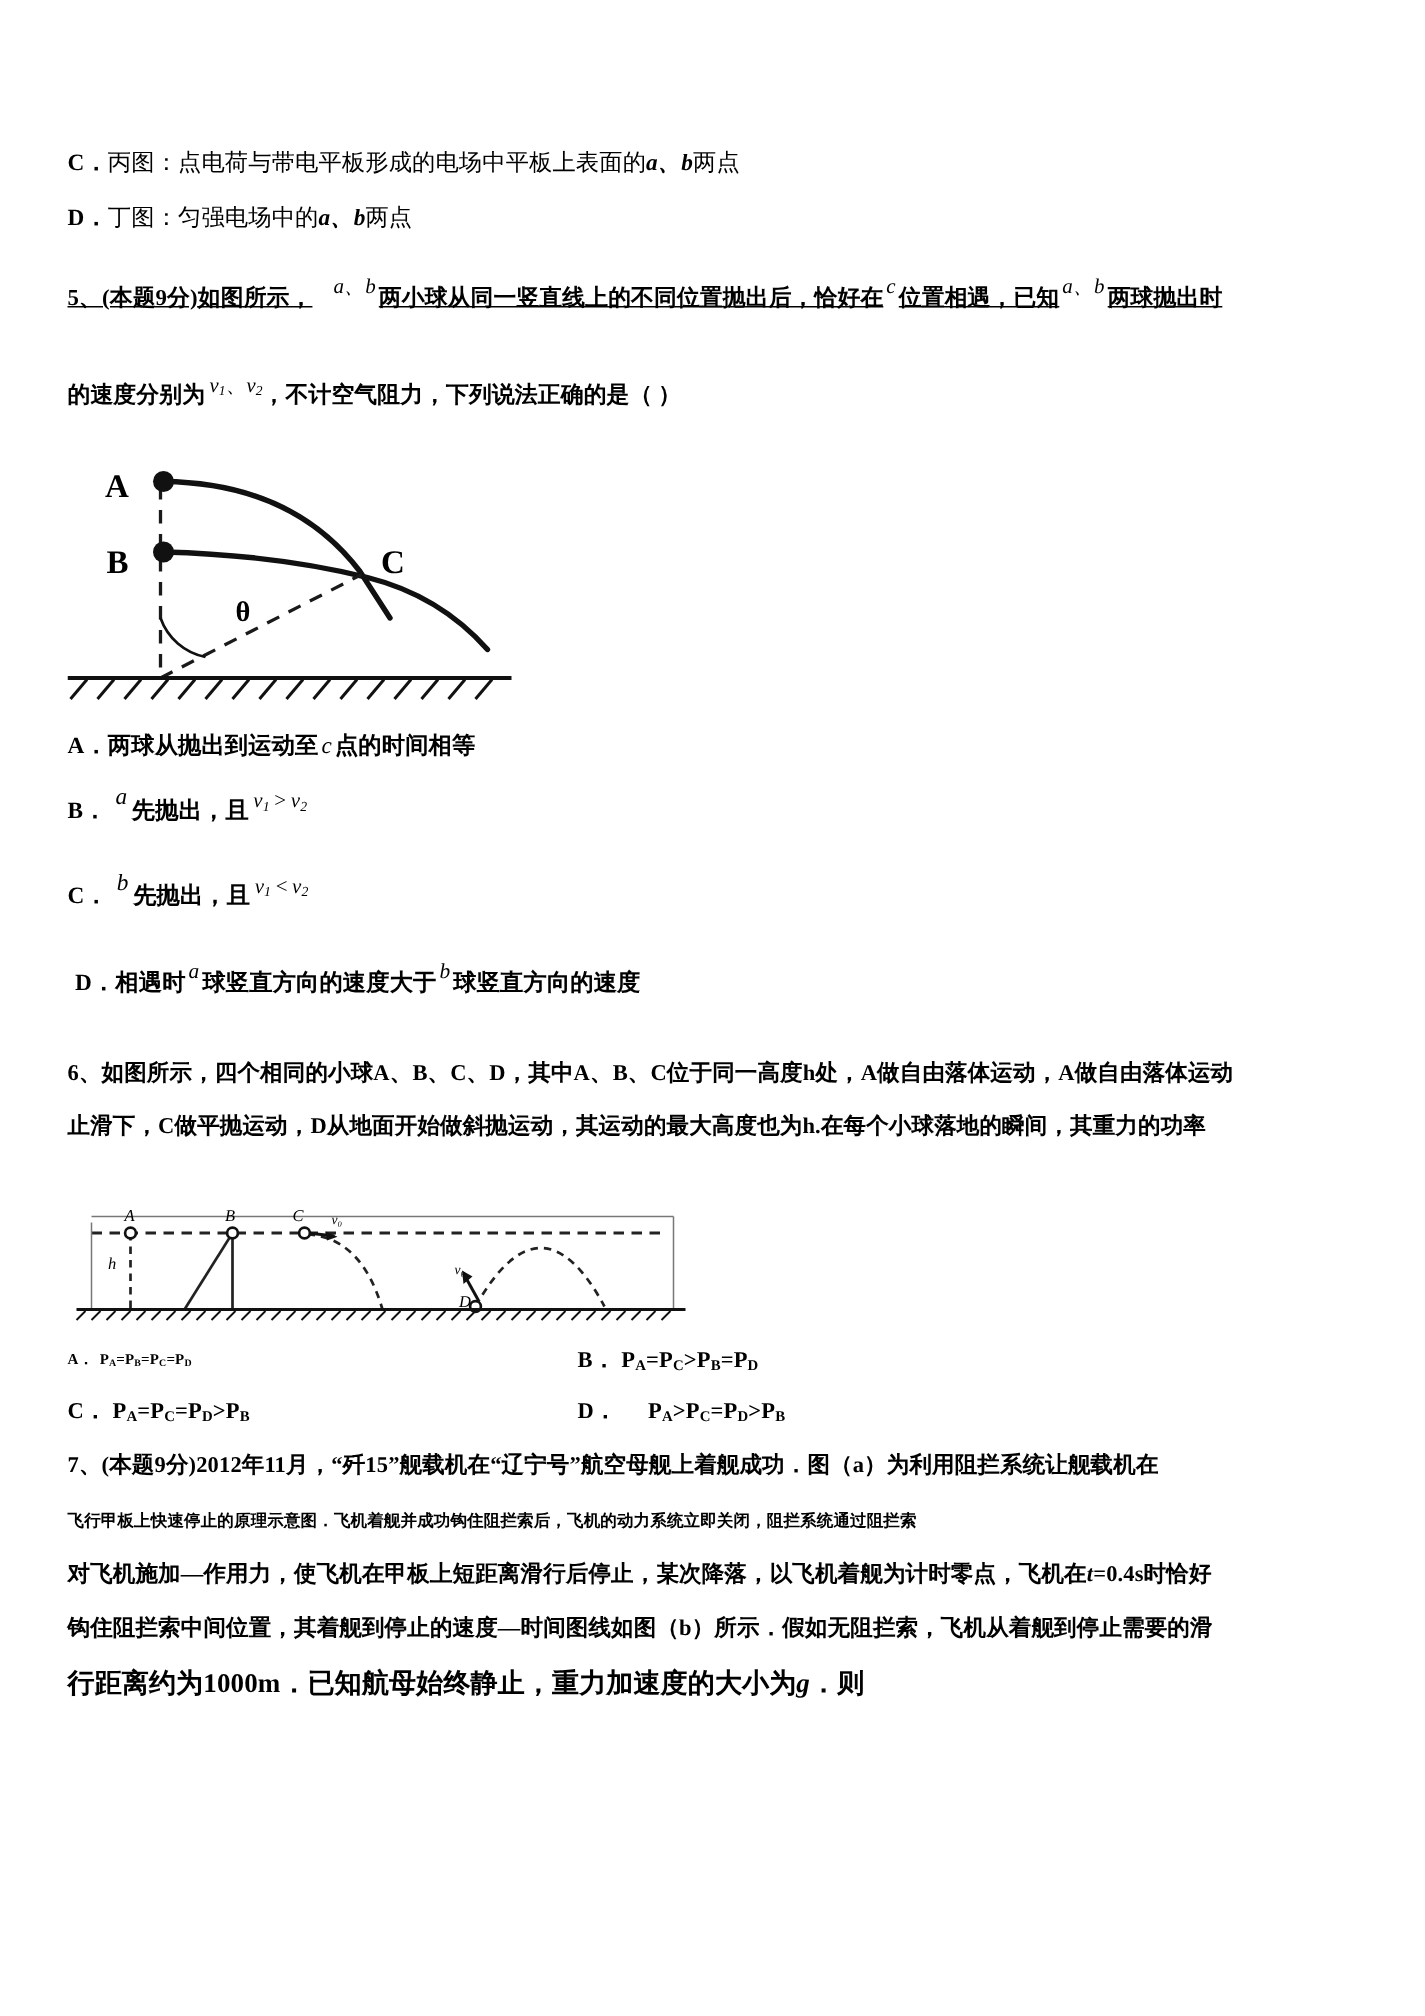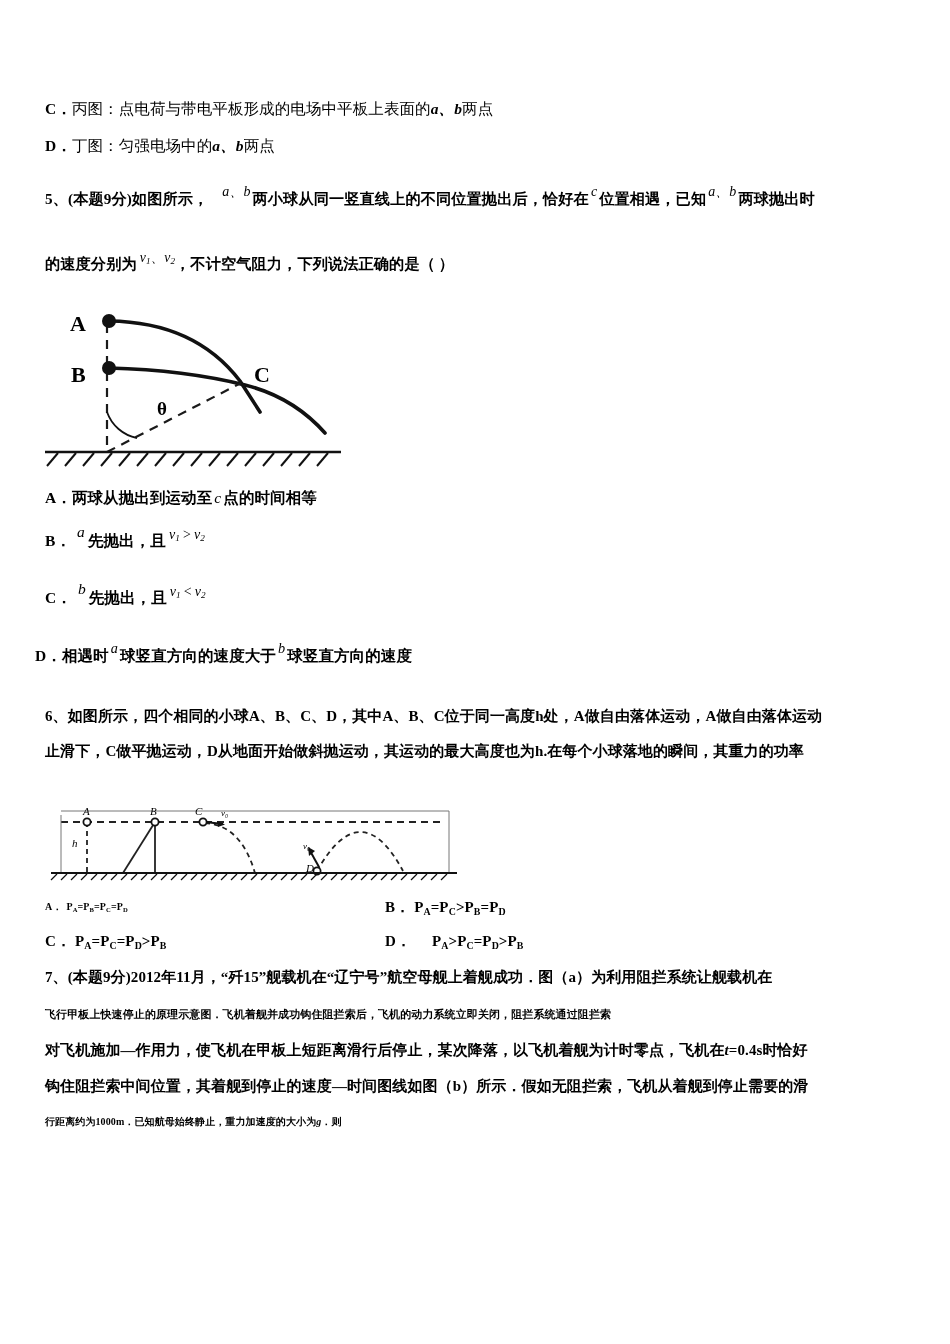--- a/index.html
+++ b/index.html
@@ -68,21 +68,21 @@
 <div class="page">
 
   <div class="line" style="left:45px; top:98px;">
     <span class="opt-label">C．</span><span>丙图：点电荷与带电平板形成的电场中平板上表面的</span><span class="mi bold">a、b</span><span>两点</span>
   </div>
 
   <div class="line" style="left:45px; top:135px;">
     <span class="opt-label">D．</span><span>丁图：匀强电场中的</span><span class="mi bold">a、b</span><span>两点</span>
   </div>
 
-  <div class="line bold" style="left:45px; top:188px; font-size:15.2px;">
+  <div class="line bold" style="left:45px; top:188px; font-size:15.2px;text-decoration:underline;">
     <span>5、</span><span>(本题9分)</span><span>如图所示，</span><span class="raise" style="font-weight:normal; margin:0 2px 0 14px;">a、b</span><span>两小球从同一竖直线上的不同位置抛出后，恰好在</span><span class="raise" style="font-weight:normal; margin:0 2px;">c</span><span>位置相遇，已知</span><span class="raise" style="font-weight:normal; margin:0 2px;">a、b</span><span>两球抛出时</span>
   </div>
 
   <div class="line bold" style="left:45px; top:253px; font-size:15.2px;">
     <span>的速度分别为</span><span class="raise-sm" style="font-weight:normal; margin-left:3px;"><span>v</span><sub class="r">1</sub><span style="font-style:normal;">、</span><span>v</span><sub class="r">2</sub></span><span>，不计空气阻力，下列说法正确的是（  ）</span>
   </div>
 
   <div class="fig" style="left:45px; top:300px;">
     <svg width="310" height="170" viewBox="0 0 310 170">
 
@@ -136,21 +136,21 @@
   </div>
 
   <div class="line bold" style="left:45px; top:530px;">
     <span class="opt-label">B．</span><span class="raise" style="font-weight:normal; margin:0 3px 0 6px; font-size:1em;">a</span><span>先抛出，且</span><span class="raise-sm" style="font-weight:normal; margin-left:3px;"><span>v</span><sub class="r">1</sub><span style="font-style:normal; margin:0 3px;">&gt;</span><span>v</span><sub class="r">2</sub></span>
   </div>
 
   <div class="line bold" style="left:45px; top:587px;">
     <span class="opt-label">C．</span><span class="raise" style="font-weight:normal; margin:0 3px 0 6px; font-size:1em;">b</span><span>先抛出，且</span><span class="raise-sm" style="font-weight:normal; margin-left:3px;"><span>v</span><sub class="r">1</sub><span style="font-style:normal; margin:0 3px;">&lt;</span><span>v</span><sub class="r">2</sub></span>
   </div>
 
-  <div class="line bold" style="left:35px; top:645px;">
+  <div class="line bold" style="left:50px; top:645px;">
     <span class="opt-label">D．</span><span>相遇时</span><span class="raise" style="font-weight:normal; margin:0 2px;">a</span><span>球竖直方向的速度大于</span><span class="raise" style="font-weight:normal; margin:0 2px;">b</span><span>球竖直方向的速度</span>
   </div>
 
   <div class="line bold" style="left:45px; top:705px; font-size:15px;">
     <span>6、</span><span>如图所示，四个相同的小球A、B、C、D，其中A、B、C位于同一高度h处，A做自由落体运动，A做自由落体运动</span>
   </div>
   <div class="line bold" style="left:45px; top:740px; font-size:15px;">
     <span>止滑下，C做平抛运动，D从地面开始做斜抛运动，其运动的最大高度也为h.在每个小球落地的瞬间，其重力的功率</span>
   </div>
 
@@ -263,17 +263,17 @@
   </div>
   <div class="line bold" style="left:45px; top:1003px; font-size:11px;">
     <span>飞行甲板上快速停止的原理示意图．飞机着舰并成功钩住阻拦索后，飞机的动力系统立即关闭，阻拦系统通过阻拦索</span>
   </div>
   <div class="line bold" style="left:45px; top:1039px; font-size:15px;">
     <span>对飞机施加—作用力，使飞机在甲板上短距离滑行后停止，某次降落，以飞机着舰为计时零点，飞机在</span><span class="mi bold">t</span><span>=0.4s时恰好</span>
   </div>
   <div class="line bold" style="left:45px; top:1075px; font-size:15px;">
     <span>钩住阻拦索中间位置，其着舰到停止的速度—时间图线如图（b）所示．假如无阻拦索，飞机从着舰到停止需要的滑</span>
   </div>
-  <div class="line bold" style="left:45px; top:1111px; font-size:10px;">
+  <div class="line bold" style="left:45px; top:1111px; font-size:18px;">
     <span>行距离约为1000m．已知航母始终静止，重力加速度的大小为</span><span class="mi bold">g</span><span>．则</span>
   </div>
 
 </div>
 
 </body></html>

